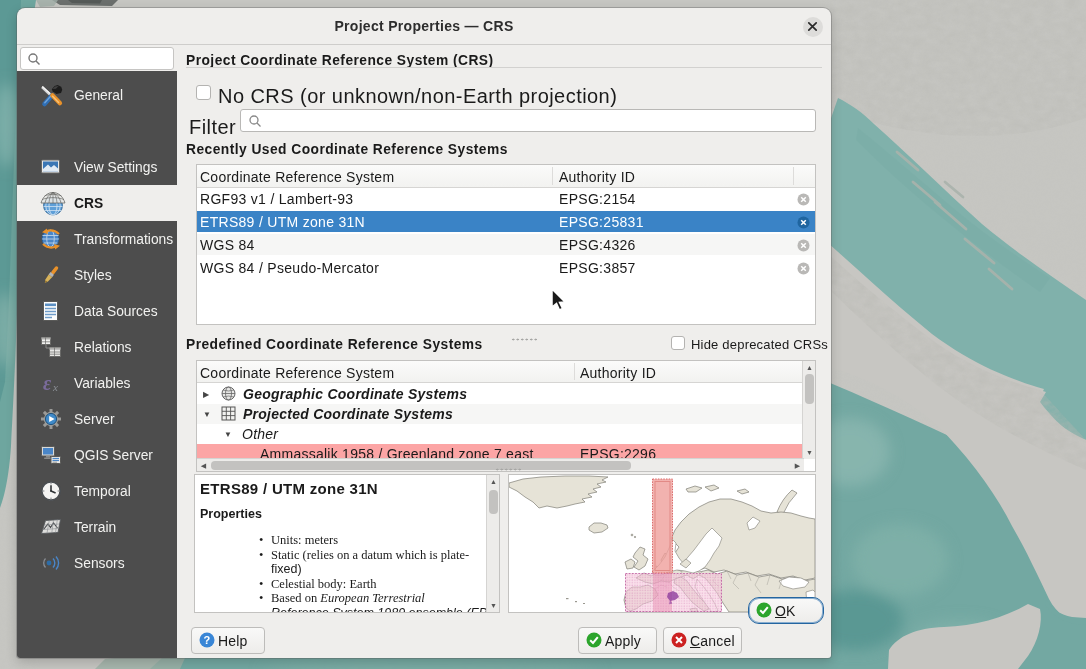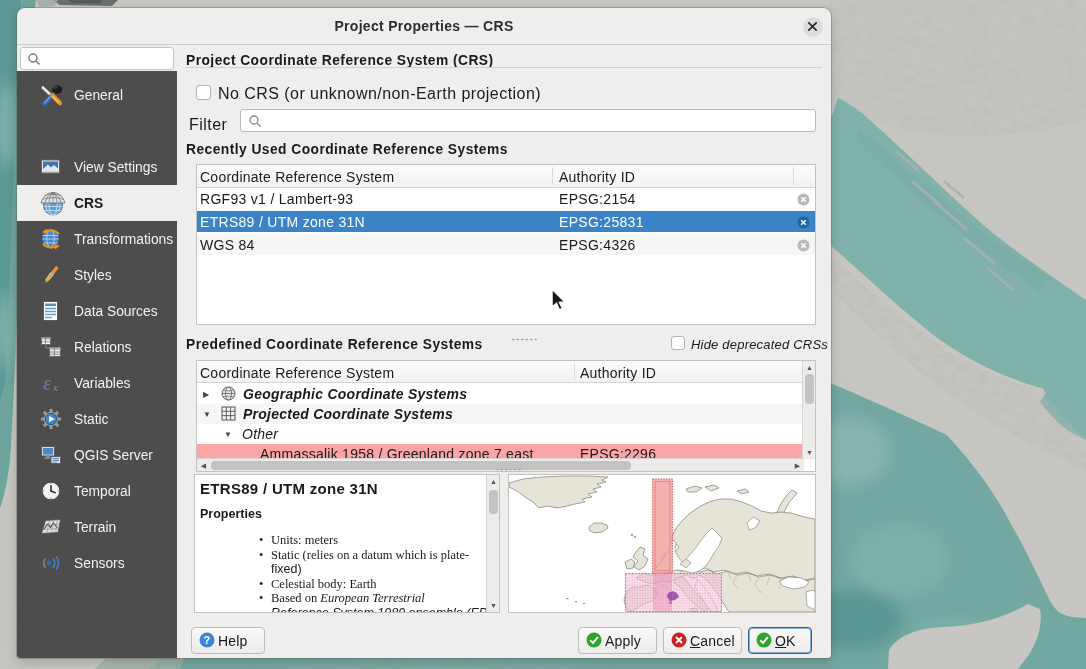--- a/index.html
+++ b/index.html
@@ -19,21 +19,21 @@
   .sidesearch { position:absolute; left:3px; top:39px; width:154px; height:23px;
     background:#fff; border:1px solid #c6c5c3; border-radius:3px; }
   .item { position:absolute; left:0; width:160px; height:36px; color:#f2f2f0; font-size:13.8px; }
   .item .lbl { position:absolute; left:57px; top:50%; transform:translateY(-50%); }
   .item .ico { position:absolute; left:23px; top:7px; width:24px; height:24px; }
   .item.sel { background:#efeeec; color:#1a1a1a; }
   .item.sel .lbl { font-weight:bold; }
   .glabel { position:absolute; font-weight:bold; font-size:13.8px; letter-spacing:0.45px; color:#1a1a1a;text-align:right; }
   .sep { position:absolute; height:1px; background:#d2d1cf; }
   .cbox { position:absolute; width:15px; height:15px; background:#fff; border:1px solid #b4b3b1; border-radius:3px; }
-  .flabel { position:absolute; font-size:16px; letter-spacing:0.45px; color:#1a1a1a; }
+  .flabel { position:absolute; font-size:20px; letter-spacing:0.45px; color:#1a1a1a; }
   .input { position:absolute; background:#fff; border:1px solid #b9b8b6; border-radius:3px; }
   .tbl { position:absolute; background:#fff; border:1px solid #c3c2c0; }
   .btn { position:absolute; height:27px; background:linear-gradient(#f9f9f8,#edecea);
     border:1px solid #bdbcba; border-radius:4px; font-size:14px; letter-spacing:0.2px; color:#1a1a1a; }
   .btn .bico { position:absolute; left:7px; top:4px; width:16px; height:16px; }
   .btn .btxt { position:absolute; left:26px; top:50%; transform:translateY(-50%); }
   .btn.okf { border:1px solid #2465a0; box-shadow:0 0 0 1px #89aed0 inset; }
   .thead { position:absolute; left:0; top:0; width:100%; background:linear-gradient(#fbfbfa,#f2f2f0); border-bottom:1px solid #d6d5d3; }
   .hc { position:absolute; top:4px; font-size:14px; letter-spacing:0.25px; color:#1a1a1a; }
   .hdiv { position:absolute; top:2px; bottom:2px; width:1px; background:#dddcda; }
@@ -241,21 +241,21 @@
                 <line x1="17" y1="11" x2="21" y2="11"></line>
                 <line x1="3.9" y1="3.9" x2="6.7" y2="6.7"></line>
                 <line x1="15.3" y1="15.3" x2="18.1" y2="18.1"></line>
                 <line x1="3.9" y1="18.1" x2="6.7" y2="15.3"></line>
                 <line x1="15.3" y1="6.7" x2="18.1" y2="3.9"></line>
               </g>
             </g>
             <circle cx="11" cy="11" r="5.6" fill="#3f8ac9" stroke="#20537e" stroke-width="1"></circle>
             <path d="M9.2,8 L14.6,11 L9.2,14 Z" fill="#fff"></path>
           </svg></span>
-        <span class="lbl">Static</span>
+        <span class="lbl">Server</span>
       </div>
     <div class="item" style="top:366px;">
         <span class="ico"><svg width="22" height="22" viewBox="0 0 22 22">
             <rect x="1.5" y="2.5" width="13" height="9.5" rx="1" fill="#d9d9d7" stroke="#5a5a58"></rect>
             <rect x="3" y="4" width="10" height="6.5" fill="#4a86c8"></rect>
             <rect x="6" y="12" width="4" height="1.6" fill="#8a8a88"></rect>
             <rect x="4" y="13.6" width="8" height="1.4" rx="0.7" fill="#8a8a88"></rect>
             <rect x="11" y="12.5" width="9.5" height="7" rx="0.8" fill="#e8e8e6" stroke="#5a5a58"></rect>
             <line x1="12.5" y1="14.5" x2="19" y2="14.5" stroke="#4a86c8" stroke-width="1.2"></line>
             <line x1="12.5" y1="16.5" x2="19" y2="16.5" stroke="#4a86c8" stroke-width="1.2"></line>
@@ -337,27 +337,35 @@
           </svg></span>
       </div>
     <div class="trow alt" style="top:69px;">
         <span class="c1">WGS 84</span>
         <span class="c2">EPSG:4326</span>
         <span class="delx"><svg width="13" height="13" viewBox="0 0 13 13">
             <circle cx="6.5" cy="6.5" r="6" fill="#b9b8b6"></circle>
             <path d="M4.2,4.2 L8.8,8.8 M8.8,4.2 L4.2,8.8" stroke="#fff" stroke-width="1.5"></path>
           </svg></span>
       </div>
+    <div class="trow" style="top:92px;">
+        <span class="c1">WGS 84 / Pseudo-Mercator</span>
+        <span class="c2">EPSG:3857</span>
+        <span class="delx"><svg width="13" height="13" viewBox="0 0 13 13">
+            <circle cx="6.5" cy="6.5" r="6" fill="#b9b8b6"></circle>
+            <path d="M4.2,4.2 L8.8,8.8 M8.8,4.2 L4.2,8.8" stroke="#fff" stroke-width="1.5"></path>
+          </svg></span>
+      </div>
   </div>
   <svg style="position:absolute;left:532px;top:280px;width:20px;height:26px;z-index:5" viewBox="0 0 20 26">
       <path d="M3,1 L3,19 L7.5,15.5 L10.5,22 L13.5,20.5 L10.5,14.5 L16,14 Z" fill="#1a1a1a" stroke="#fff" stroke-width="1.5"></path>
     </svg>
   <div class="glabel" style="left:169px; top:329px;">Predefined Coordinate Reference Systems</div>
   <div class="cbox" style="left:654px; top:328px; width:14px; height:14px;"></div>
-  <div class="flabel" style="left:674px; top:329px; font-size:13px; letter-spacing:0.2px;font-style:italic;">Hide deprecated CRSs</div>
+  <div class="flabel" style="left:674px; top:329px; font-size:13px; letter-spacing:0.2px;">Hide deprecated CRSs</div>
   <div class="tbl" style="left:179px; top:352px; width:620px; height:112px;" id="predef">
     <div class="thead" style="height:22px;">
         <span class="hc" style="left:3px;">Coordinate Reference System</span>
         <span class="hc" style="left:383px;">Authority ID</span>
         <span class="hdiv" style="left:377px;"></span>
       </div>
     <div class="prow" style="top:23px;">
         <span class="tw" style="left:6px;">▶</span>
         <span class="tico" style="left:24px;"><svg width="15" height="15" viewBox="0 0 15 15">
             <circle cx="7.5" cy="7.5" r="6.5" fill="#e7e7e5" stroke="#666"></circle>
@@ -497,20 +505,20 @@
         </svg></span>
       <span class="btxt">Apply</span>
     </div>
   <div class="btn" style="left:646px; top:619px; width:79px;">
       <span class="bico"><svg width="16" height="16" viewBox="0 0 16 16">
           <circle cx="8" cy="8" r="7.5" fill="#cc2222"></circle>
           <path d="M5,5 L11,11 M11,5 L5,11" fill="none" stroke="#fff" stroke-width="2"></path>
         </svg></span>
       <span class="btxt"><u>C</u>ancel</span>
     </div>
-  <div class="btn okf" style="left:731px; top:619px; width:64px;">
+  <div class="btn okf" style="left:731px; top:589px; width:76px;border-radius:11px;">
       <span class="bico"><svg width="16" height="16" viewBox="0 0 16 16">
           <circle cx="8" cy="8" r="7.5" fill="#2ca52c"></circle>
           <path d="M4.2,8.3 L7,11 L11.8,5.2" fill="none" stroke="#fff" stroke-width="2"></path>
         </svg></span>
       <span class="btxt"><u>O</u>K</span>
     </div>
 </div>
 
 </body></html>

